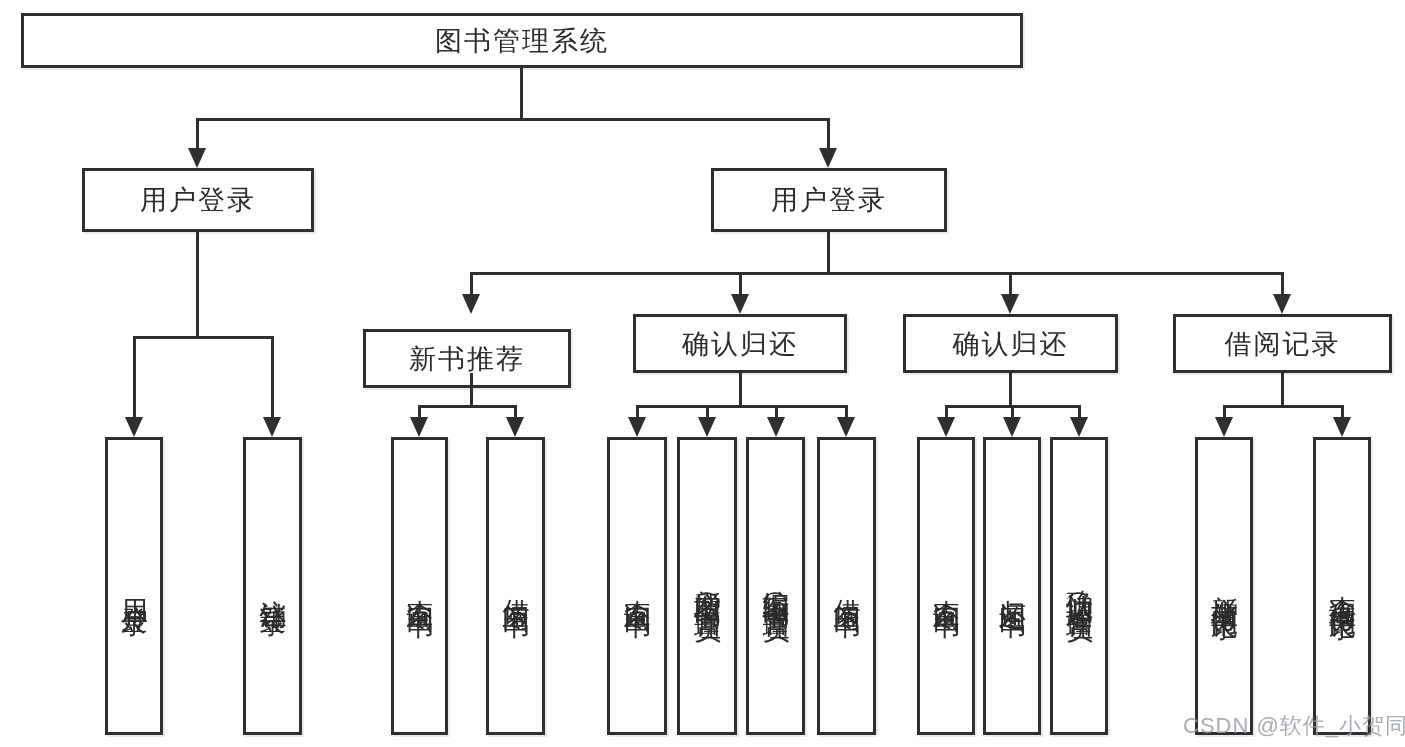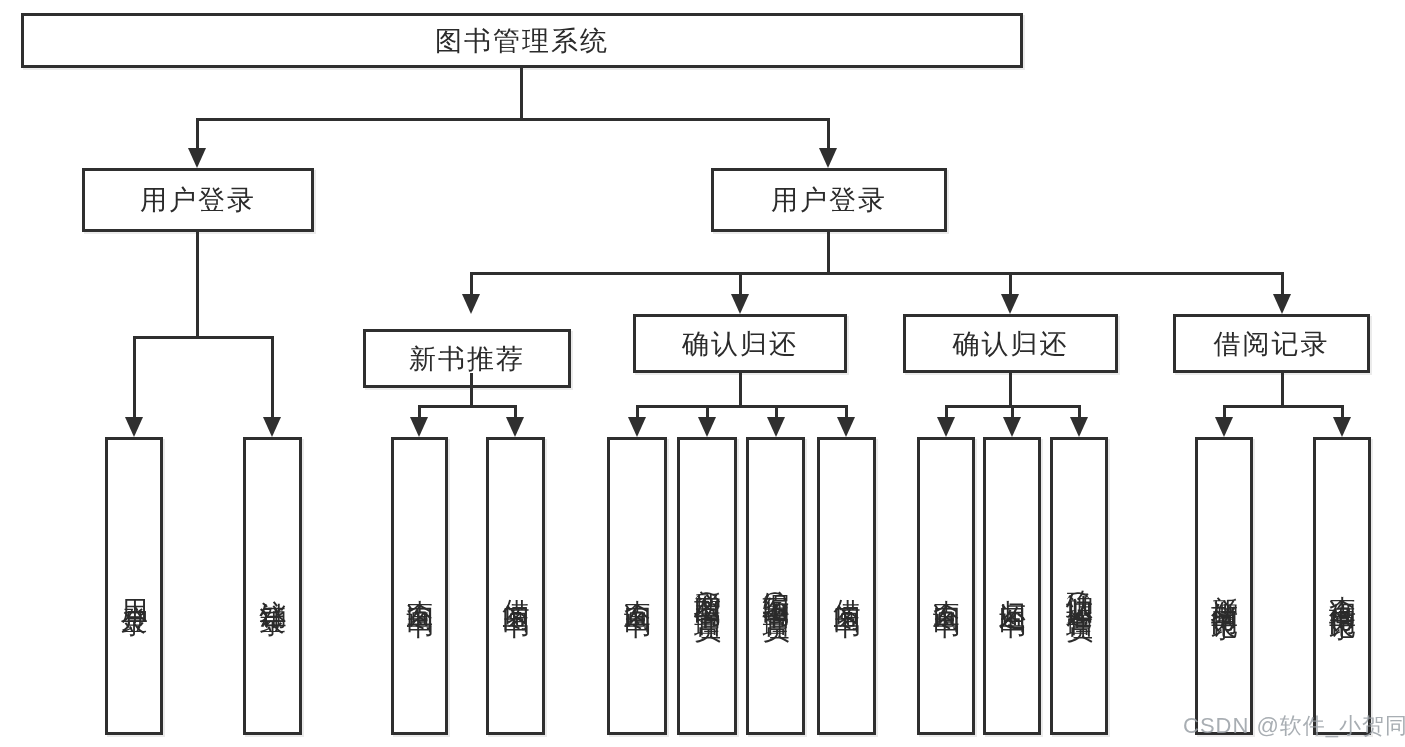--- a/index.html
+++ b/index.html
@@ -76,21 +76,21 @@
   <div class="vline" style="left:739px;top:272px;height:26px;"></div>
   <div class="arrow" style="left:731px;top:294px;"></div>
   <div class="vline" style="left:1009px;top:272px;height:26px;"></div>
   <div class="arrow" style="left:1001px;top:294px;"></div>
   <div class="vline" style="left:1281px;top:272px;height:26px;"></div>
   <div class="arrow" style="left:1273px;top:294px;"></div>
 
   <div class="box" style="left:363px;top:329px;width:208px;height:59px;">新书推荐</div>
   <div class="box" style="left:633px;top:314px;width:214px;height:59px;">确认归还</div>
   <div class="box" style="left:903px;top:314px;width:215px;height:59px;">确认归还</div>
-  <div class="box" style="left:1173px;top:314px;width:197px;height:59px;">借阅记录</div>
+  <div class="box" style="left:1173px;top:314px;width:219px;height:59px;">借阅记录</div>
 
   <div class="vline" style="left:470px;top:373px;height:32px;"></div>
   <div class="hline" style="left:418px;top:405px;width:99px;"></div>
   <div class="vline" style="left:418px;top:405px;height:16px;"></div>
   <div class="arrow" style="left:410px;top:417px;"></div>
   <div class="vline" style="left:514px;top:405px;height:16px;"></div>
   <div class="arrow" style="left:506px;top:417px;"></div>
 
   <div class="vline" style="left:739px;top:373px;height:32px;"></div>
   <div class="hline" style="left:636px;top:405px;width:212px;"></div>

